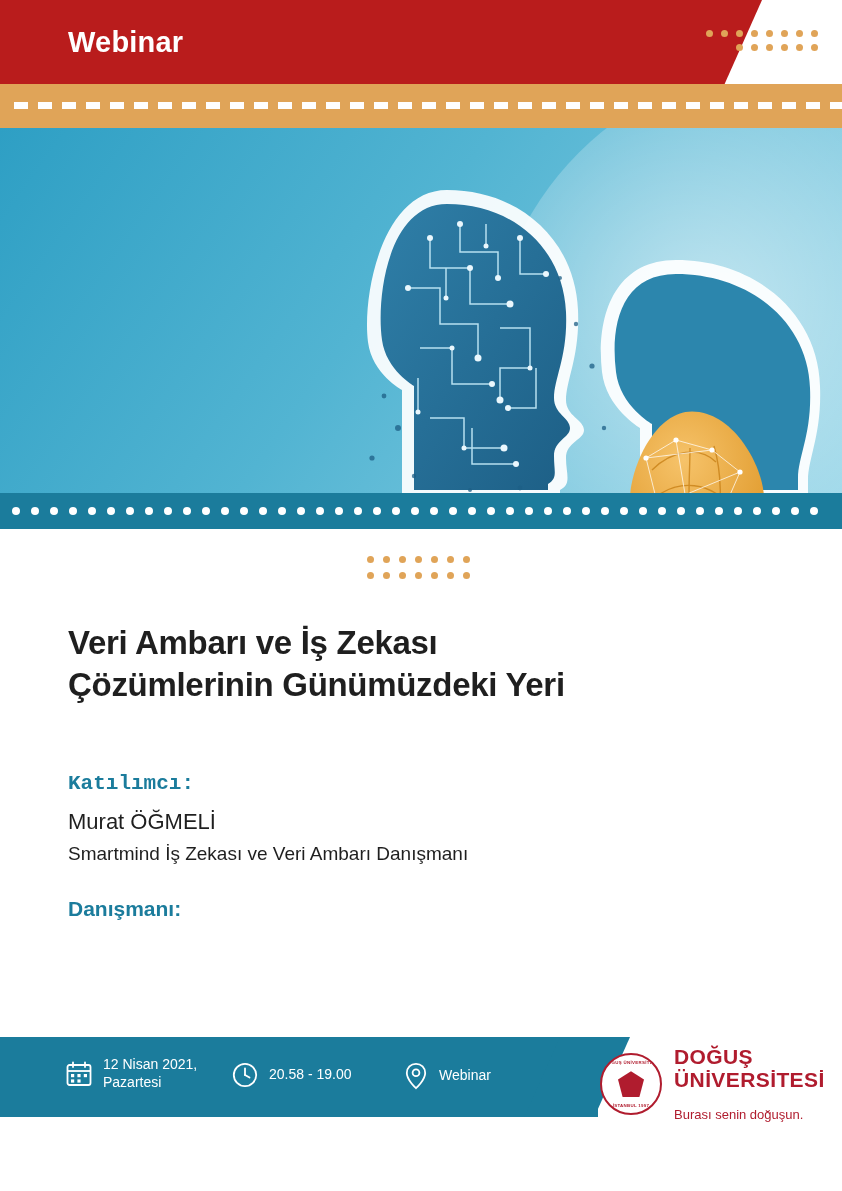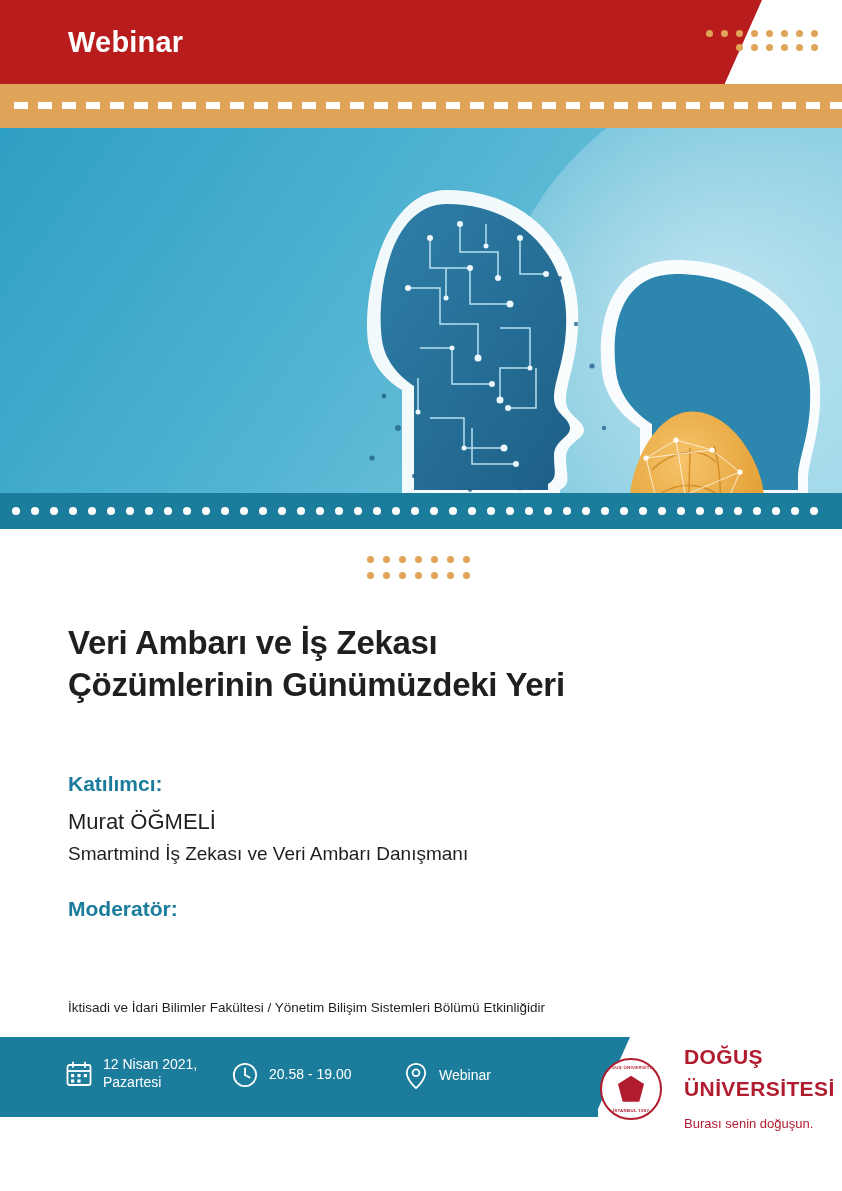--- a/index.html
+++ b/index.html
@@ -163,21 +163,21 @@
     left: 68px;
     font-size: 22px;
     color: #1f1f1f;
   }
   .sec-sub {
     position: absolute;
     left: 68px;
     font-size: 19px;
     color: #1f1f1f;
   }
-  #katilimci-label { top: 772px; }
+  #katilimci-label { top: 772px; font-family: Liberation Mono, monospace; }
   #katilimci-name  { top: 809px; }
   #katilimci-sub   { top: 843px; }
   #moderator-label { top: 897px; }
   #moderator-name  { top: 934px; }
 
   .faculty-note {
     position: absolute;
     left: 68px; top: 1000px;
     font-size: 13.5px;
     color: #1f1f1f;
@@ -219,21 +219,21 @@
   }
   #footer-date { left: 66px; top: 1056px; }
   #footer-time { left: 232px; top: 1062px; }
   #footer-plat { left: 404px; top: 1062px; }
 
   .logo-wrap {
     position: absolute;
     left: 600px; top: 1046px;
     display: flex;
     align-items: center;
-    gap: 22px;
+    gap: 12px;
   }
   .logo-seal {
     width: 58px; height: 58px;
     border-radius: 50%;
     background: #ffffff;
     border: 2px solid #b01c2e;
     position: relative;
     display: flex; align-items: center; justify-content: center;
     overflow: hidden;
   }
@@ -251,21 +251,20 @@
     background: #b01c2e;
     clip-path: polygon(50% 0%, 100% 32%, 82% 100%, 18% 100%, 0% 32%);
   }
   .logo-text .l1 {
     font-size: 21px; font-weight: bold; color: #b01c2e; line-height: 1.08;
     letter-spacing: 0.4px;
   }
   .logo-text .l2 {
     font-size: 21px; font-weight: bold; color: #b01c2e; line-height: 1.08;
     letter-spacing: 0.4px;
-    margin-top: 9px;
   }
   .logo-text .l3 {
     font-size: 13px; color: #b01c2e; margin-top: 16px;
   }
 </style>
 </head>
 <body>
 
 <div class="poster">
 
@@ -507,23 +506,22 @@
       <i></i>
   </div>
 
   <div class="title" style="white-space: pre-line;">Veri Ambarı ve İş Zekası
 Çözümlerinin Günümüzdeki Yeri</div>
 
   <div class="sec-label" id="katilimci-label">Katılımcı:</div>
   <div class="sec-name" id="katilimci-name">Murat ÖĞMELİ</div>
   <div class="sec-sub" id="katilimci-sub">Smartmind İş Zekası ve Veri Ambarı Danışmanı</div>
 
-  <div class="sec-label" id="moderator-label">Moderatör:</div>
-
-  <div class="faculty-note">İktisadi ve İdari Bilimler Fakültesi / Yönetim Bilişim Sistemleri Bölümü Etkinliğidir</div>
+  <div class="sec-label" id="moderator-label">Danışmanı:</div>
+
 
   <div class="footer">
     <div class="footer-teal"></div>
     <div class="footer-teal-slant"></div>
   </div>
 
   <div class="footer-item" id="footer-date">
     <svg width="26" height="26" viewBox="0 0 26 26">
       <rect x="1.5" y="4" width="23" height="20" rx="2" fill="none" stroke="#ffffff" stroke-width="1.8"></rect>
       <line x1="1.5" y1="10" x2="24.5" y2="10" stroke="#ffffff" stroke-width="1.8"></line>

